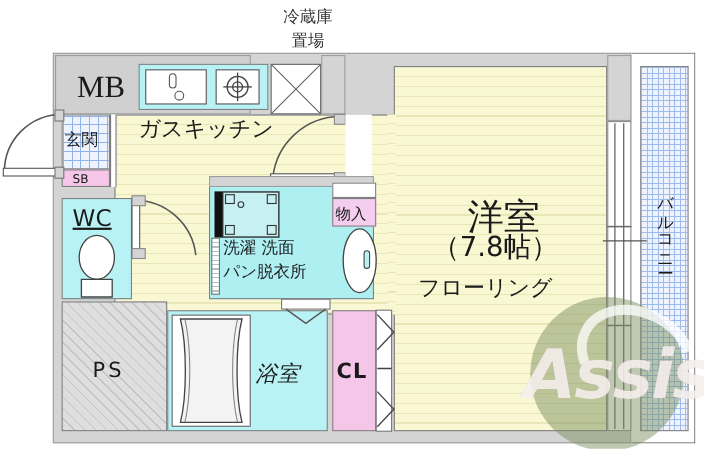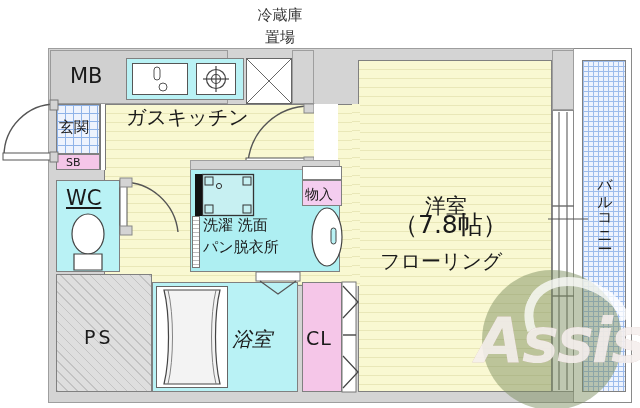--- a/index.html
+++ b/index.html
@@ -37,21 +37,21 @@
   .hatch{background:#dedede;
     background-image:repeating-linear-gradient(45deg,
       #c3c3c3 0 1px,transparent 1px 7px);}
 
   .bd   {border:1px solid #808080;}
 
   
   .lbl{position:absolute;white-space:nowrap;color:#1a1a1a;
        font-family:"DejaVu Sans","Liberation Sans",sans-serif;
        letter-spacing:0px;}
-  .lbl-mb   {font-size:21px;font-weight:400;}
+  .lbl-mb   {font-size:28px;font-weight:400;font-family:Liberation Serif, serif;}
   .lbl-room {font-size:23px;}
   .lbl-room2{font-size:23px;}
   .lbl-sm   {font-size:15px;}
   .lbl-xs   {font-size:11px;}
   .lbl-k    {font-size:20px;}
   .lbl-wc   {font-size:21px;text-decoration:underline;}
   .lbl-ps   {font-size:19px;letter-spacing:3px;}
   .lbl-cl   {font-size:19px;letter-spacing:1px;}
   .lbl-title{font-size:15px;color:#333;text-align:center;}
   .vert{writing-mode:vertical-rl;text-orientation:upright;font-size:14px;
@@ -202,30 +202,30 @@
     <path d="M60,4 C54,28 54,74 60,98" fill="none" stroke="#777" stroke-width="0.9"></path>
   </svg>
   <div class="lbl lbl-room2" style="left:232px;top:326px;font-size:20px;font-style:italic;">浴室</div>
 
   <svg class="abs" style="left:256px;top:272px;width:44px;height:22px;">
     <rect x="0" y="0" width="44" height="9" fill="#ffffff" stroke="#777" stroke-width="1"></rect>
     <path d="M4,9 L22,22 L40,9" fill="none" stroke="#555" stroke-width="1.2"></path>
   </svg>
 
   <div class="abs f-pink bd" style="left:302px;top:282px;width:40px;height:110px;"></div>
-  <div class="lbl lbl-cl" style="left:306px;top:327px;">CL</div>
+  <div class="lbl lbl-cl" style="left:306px;top:327px;font-weight:bold;">CL</div>
 
   <svg class="abs" style="left:342px;top:282px;width:18px;height:110px;">
     <rect x="0" y="0" width="14" height="110" fill="#ffffff" stroke="#777" stroke-width="1"></rect>
     <path d="M1,4 L16,20 L1,36" fill="none" stroke="#444" stroke-width="1.2"></path>
     <line x1="1" y1="53" x2="14" y2="53" stroke="#444" stroke-width="1.4"></line>
     <path d="M1,74 L16,90 L1,106" fill="none" stroke="#444" stroke-width="1.2"></path>
   </svg>
 
-  <div class="lbl lbl-room" style="left:425px;top:192px;font-size:21px;text-align:center;">洋室</div>
+  <div class="lbl lbl-room" style="left:425px;top:175px;font-size:33px;text-align:center;">洋室</div>
   <div class="lbl lbl-room" style="left:393px;top:208px;font-size:25px;">（7.8帖）</div>
   <div class="lbl" style="left:380px;top:248px;font-size:20px;">フローリング</div>
 
   <div class="abs f-wall" style="left:552px;top:50px;width:22px;height:60px;border:1px solid #9e9e9e;"></div>
 
   <div class="abs f-white" style="left:552px;top:110px;width:22px;height:282px;border:1px solid #8a8a8a;"></div>
   <svg class="abs" style="left:552px;top:110px;width:22px;height:282px;">
     <line x1="7" y1="2" x2="7" y2="280" stroke="#6a6a6a" stroke-width="1.2"></line>
     <line x1="15" y1="2" x2="15" y2="280" stroke="#6a6a6a" stroke-width="1.2"></line>
     <line x1="0" y1="96" x2="22" y2="96" stroke="#6a6a6a" stroke-width="1.4"></line>

